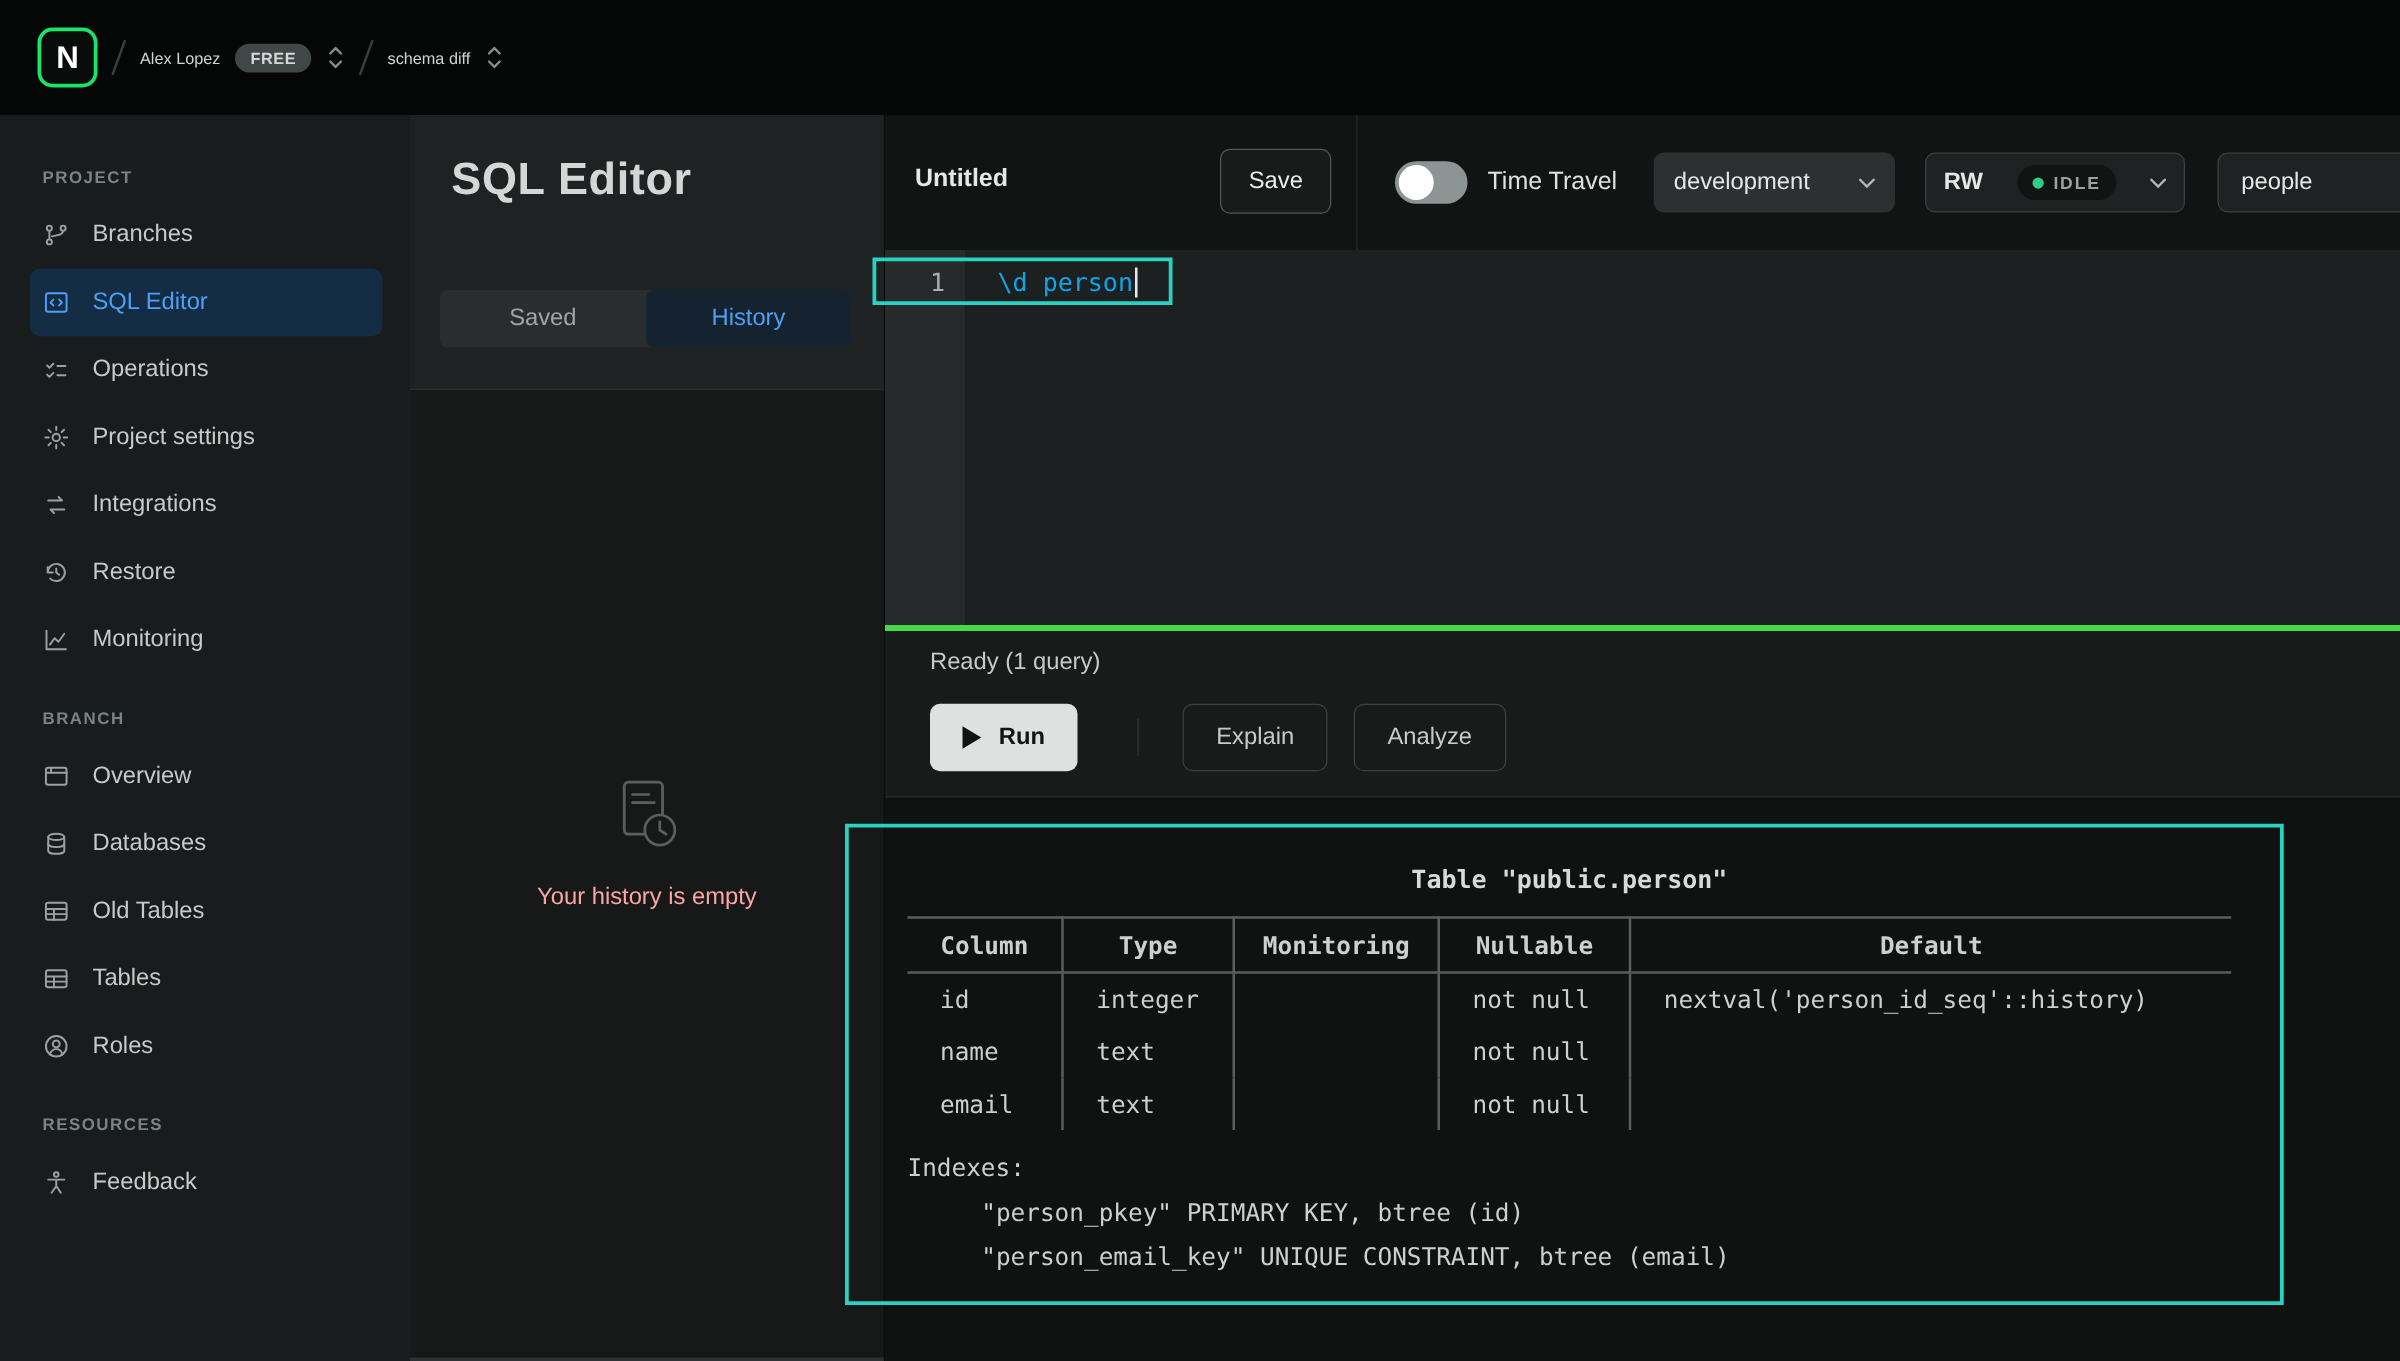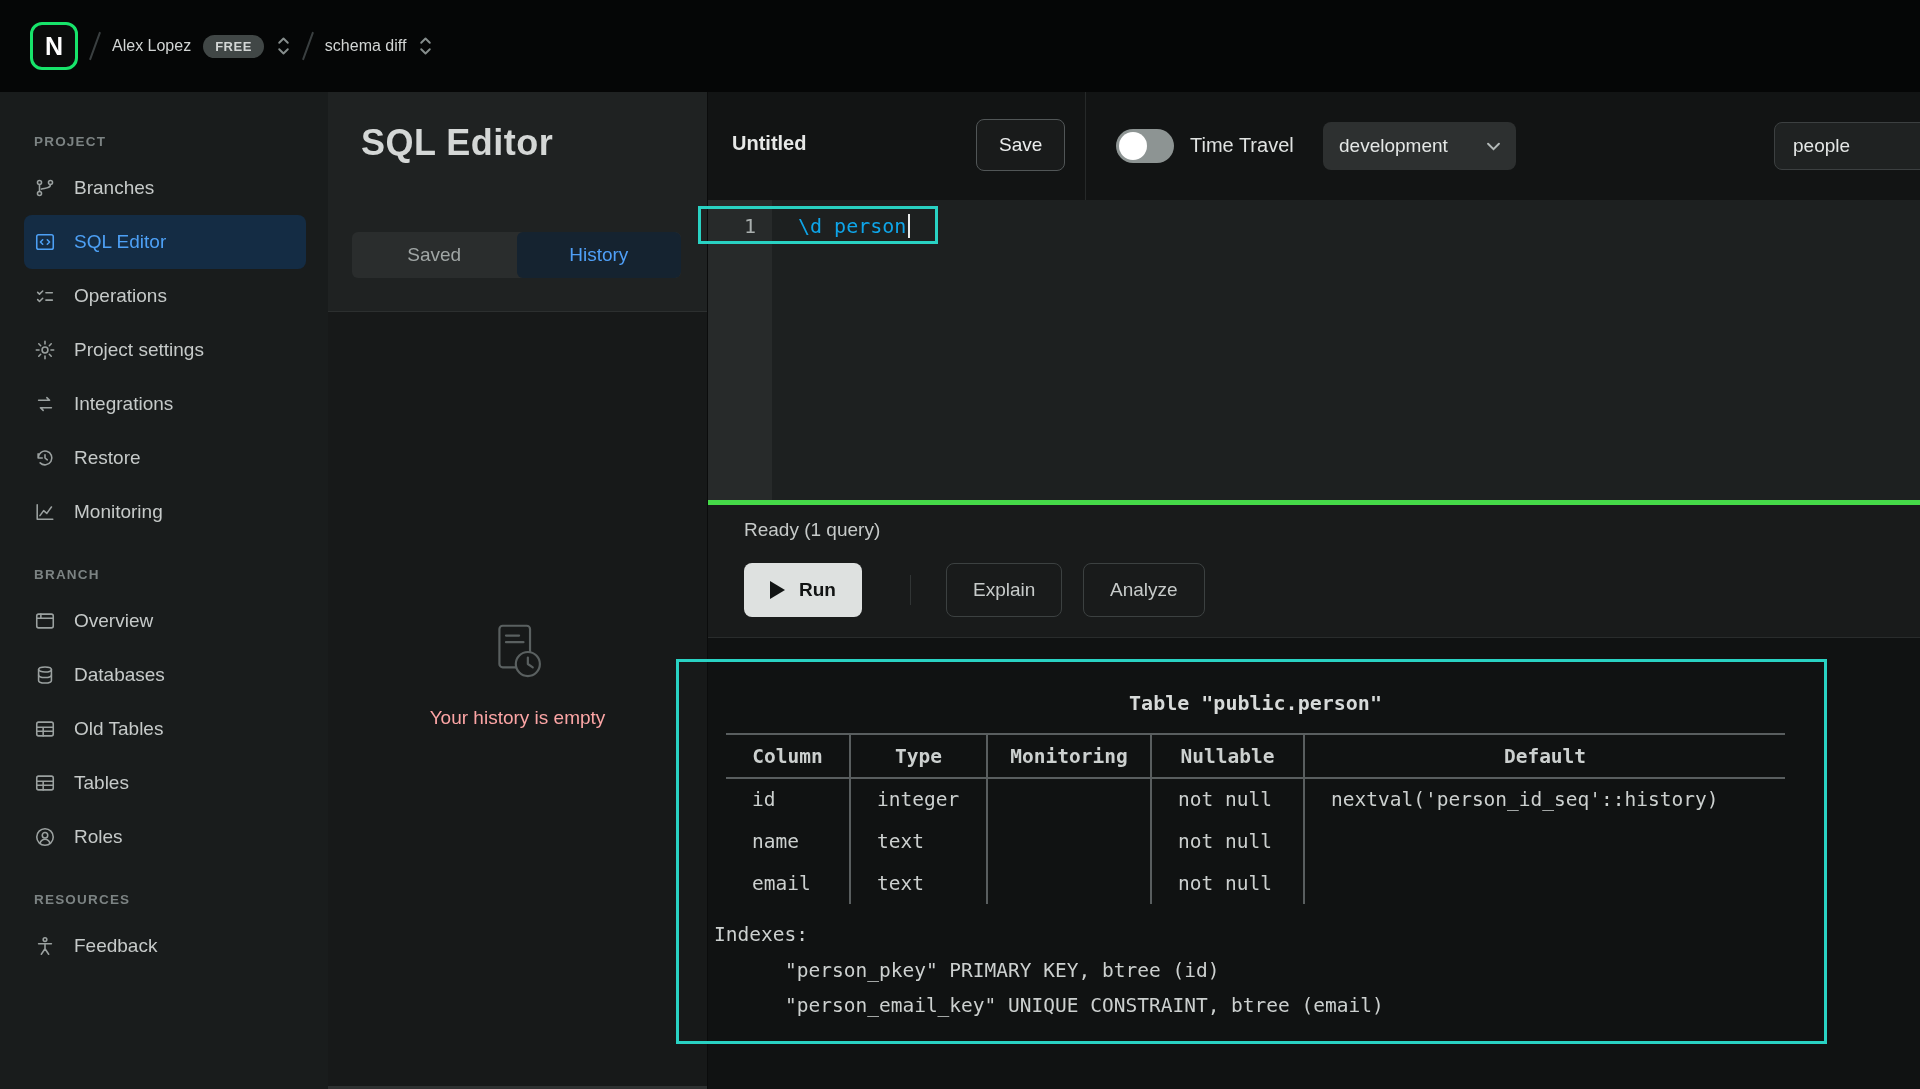--- a/index.html
+++ b/index.html
@@ -5,21 +5,21 @@
   * { box-sizing: border-box; margin: 0; padding: 0; }
   body { background:#000; font-family:"Liberation Sans", sans-serif; }
   .mono { font-family:"DejaVu Sans Mono", monospace; }
   .app { position:relative; width:1920px; height:1089px; overflow:hidden; background:#131515; color:#d7dad9; }
 
   
   .topbar { position:absolute; top:0; left:0; right:0; height:92px; background:#050606; display:flex; align-items:center; padding-left:30px; gap:16px; }
   .logo { width:48px; height:48px; border:3px solid #17e46a; border-radius:12px; background:#0a0c0b; display:flex; align-items:center; justify-content:center; color:#fff; font-weight:700; font-size:25px; cursor:pointer; }
   .slash { width:2px; height:30px; background:#3a3f40; transform:rotate(20deg); border-radius:1px; }
   .crumb-group { display:flex; align-items:center; gap:12px; cursor:pointer; }
-  .crumb-name { font-size:16px; color:#d2d5d4; }
+  .crumb-name { font-size:13px; color:#d2d5d4; }
   .badge { background:#414746; color:#d4d7d6; font-size:13px; font-weight:600; padding:4px 12px; border-radius:999px; letter-spacing:0.5px; }
   .updown svg { display:block; }
 
   
   .sidebar { position:absolute; top:92px; left:0; width:328px; bottom:0; background:#191c1c; padding-top:30px; }
   .section-label { margin:28px 0 12px 34px; font-size:13.5px; letter-spacing:1.2px; color:#7c8383; font-weight:600; }
   .section-label.first { margin-top:12px; }
   .nav-item { height:54px; margin:0 22px 0 24px; border-radius:8px; display:flex; align-items:center; gap:18px; padding-left:10px; font-size:19px; color:#c6cac9; cursor:pointer; }
   .nav-item svg { width:22px; height:22px; color:#9ba1a0; flex:none; }
   .nav-item.active { background:#142c44; color:#4da0f5; }
@@ -72,21 +72,21 @@
   .ghost-btn { position:absolute; top:58px; height:54px; padding:0 26px; border:1px solid #3c4141; border-radius:8px; background:transparent; color:#c7cbca; font-size:19px; display:flex; align-items:center; cursor:pointer; }
   .explain-btn { left:238px; }
   .analyze-btn { left:375px; }
 
   .results { position:absolute; left:0; right:0; top:545px; bottom:0; background:#101212; border-top:1px solid #292c2c; font-family:"DejaVu Sans Mono", monospace; color:#ccd0cf; }
   .res-title { position:absolute; left:18px; top:53px; width:1059px; text-align:center; font-size:20px; font-weight:700; color:#d7dad9; }
   .res-table { position:absolute; left:18px; top:95px; width:1059px; border-collapse:collapse; table-layout:fixed; font-size:19.5px; }
   .res-table th { height:44px; font-weight:700; text-align:center; border-top:2px solid #595e5f; border-bottom:2px solid #595e5f; }
   .res-table td { height:42px; padding-left:26px; }
   .res-table th:not(:last-child), .res-table td:not(:last-child) { border-right:2px solid #595e5f; }
-  .idx-label { position:absolute; left:6px; top:285px; font-size:19.5px; }
+  .idx-label { position:absolute; left:18px; top:285px; font-size:19.5px; }
   .idx-line1 { position:absolute; left:77px; top:321px; font-size:19.5px; }
   .idx-line2 { position:absolute; left:77px; top:356px; font-size:19.5px; }
 </style>
 </head>
 <body>
 
 <div class="app">
 
   <div class="topbar">
     <div class="logo">N</div>
@@ -248,20 +248,30 @@
         </div>
       <div class="tt-label">Time Travel</div>
 
       <div class="ctl branch-select">
         <span>development</span>
         <svg width="13" height="9" viewBox="0 0 12 8" fill="none" stroke="#b3b9b8" stroke-width="1.8" stroke-linecap="round">
             <path d="M1 1.5l5 5 5-5"></path>
           </svg>
       </div>
 
+      <div class="ctl rw-select">
+        <span style="font-weight:600;">RW</span>
+        <span class="rw-pill">
+          <span class="rw-dot"></span>
+          <span class="rw-status">IDLE</span>
+        </span>
+        <svg width="13" height="9" viewBox="0 0 12 8" fill="none" stroke="#b3b9b8" stroke-width="1.8" stroke-linecap="round">
+            <path d="M1 1.5l5 5 5-5"></path>
+          </svg>
+      </div>
 
       <div class="ctl db-select">
         <span>people</span>
       </div>
     </div>
 
     <div class="editor mono">
       <div class="gutter">
         <div class="line-no mono">1</div>
       </div>

